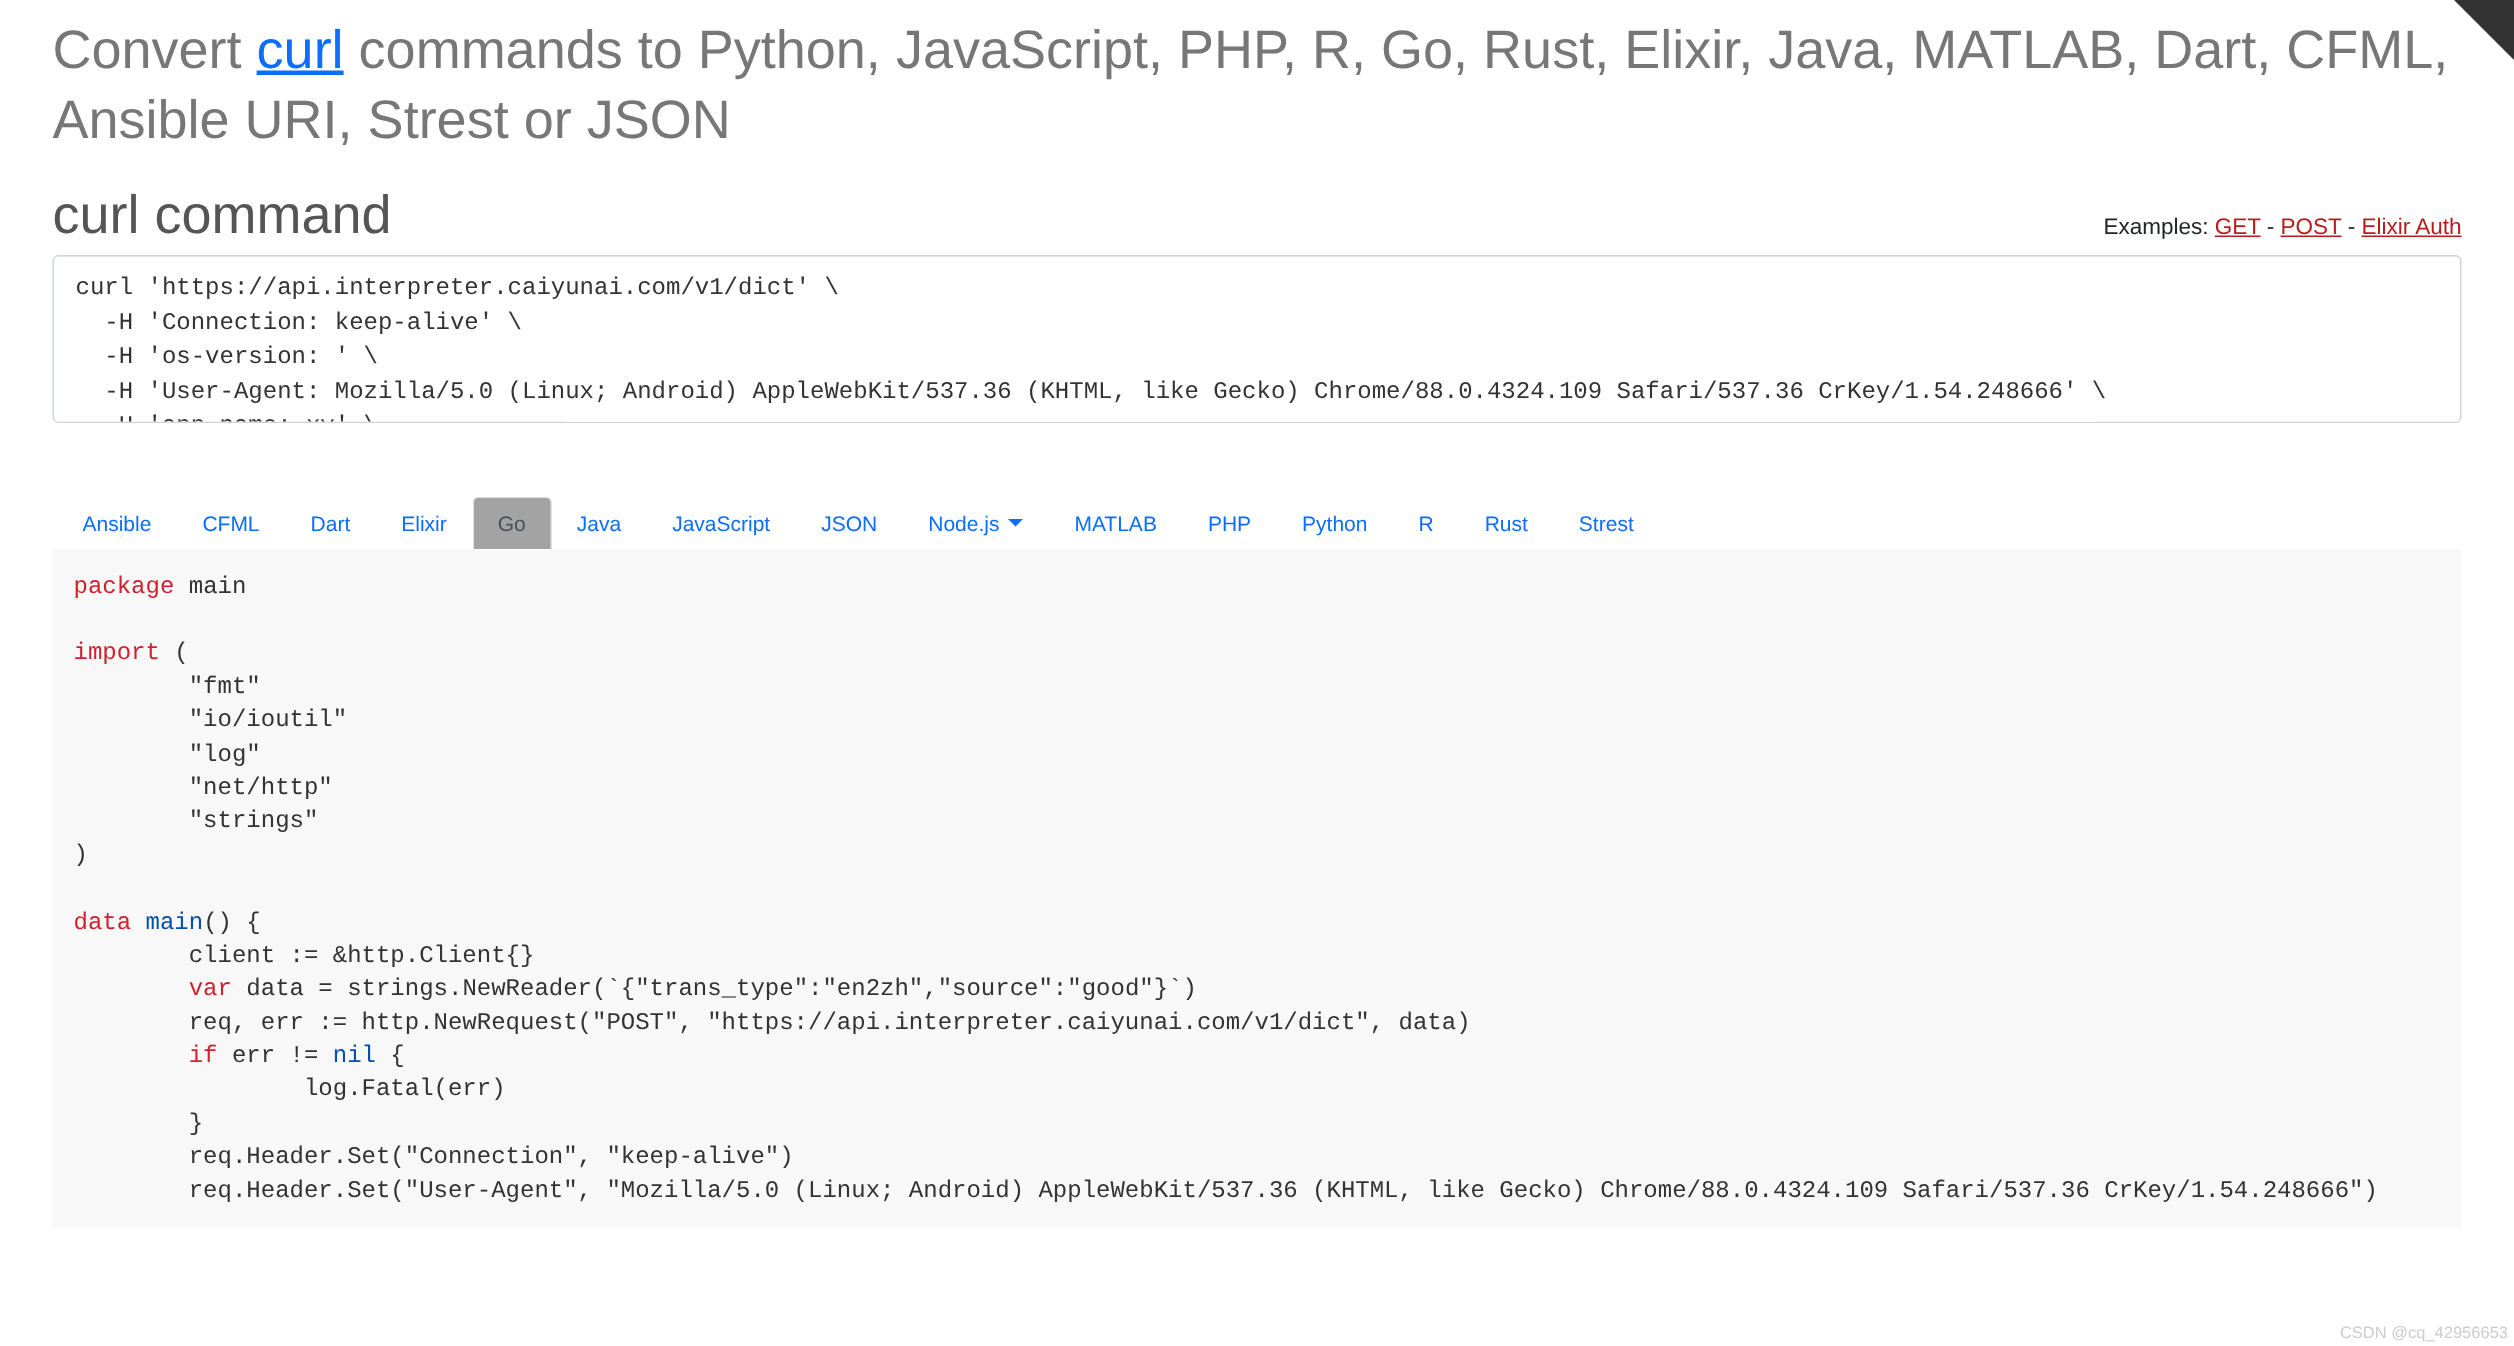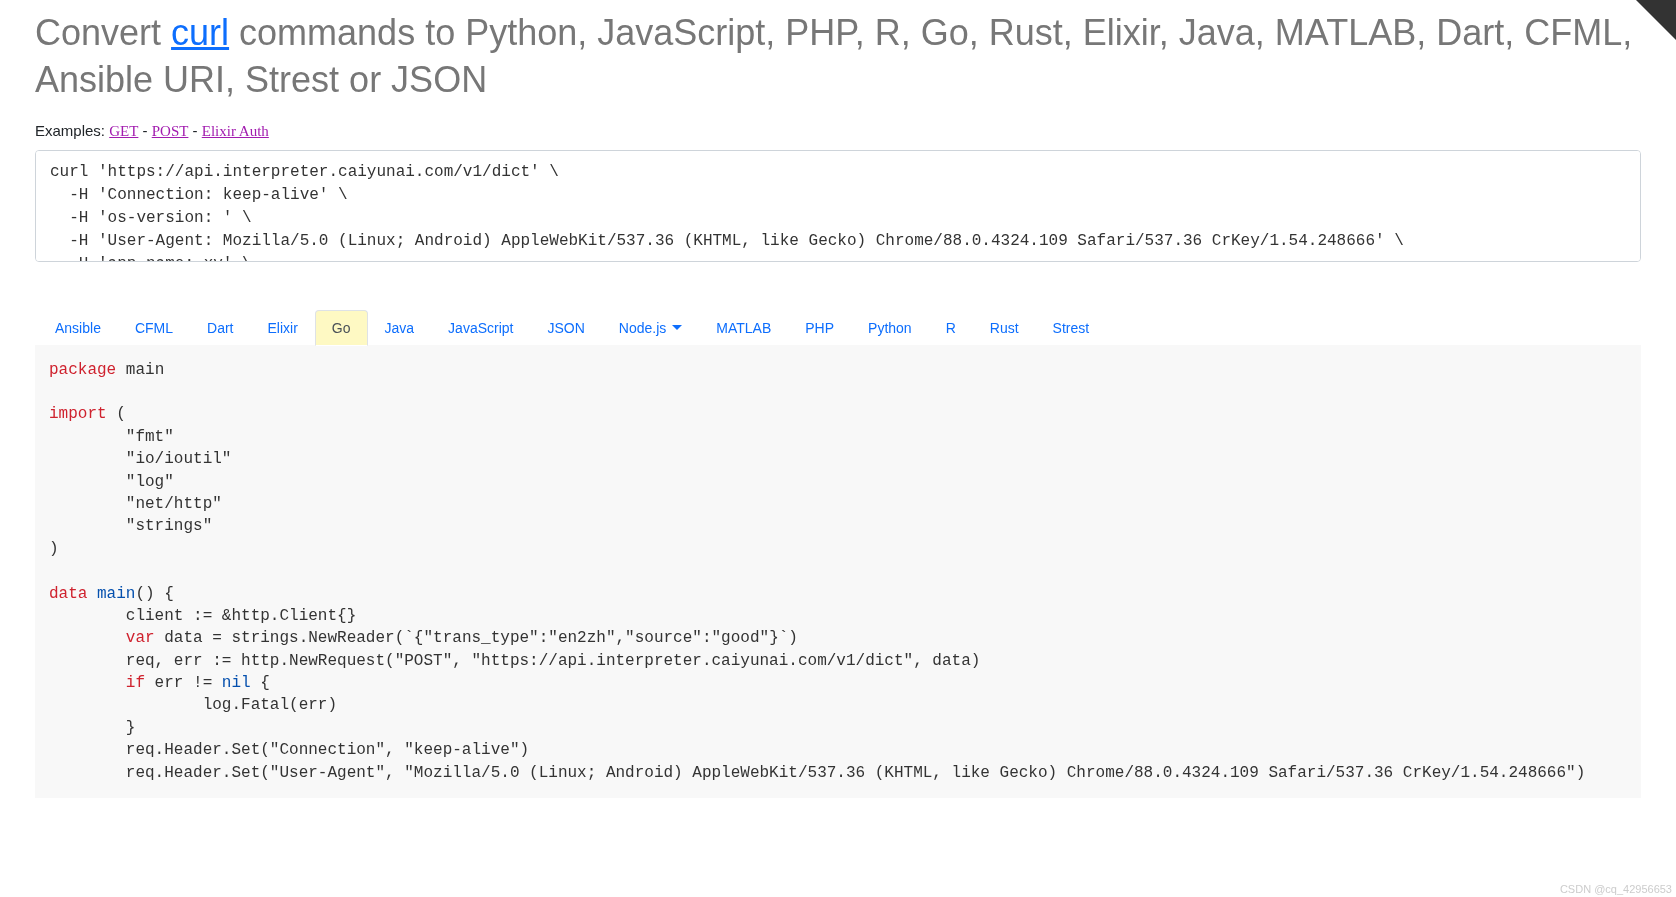--- a/index.html
+++ b/index.html
@@ -28,21 +28,21 @@
 .section-title {
   font-size: 36px;
   font-weight: 400;
   color: #555;
 }
 .examples {
   font-size: 15px;
   color: #212529;
   padding-bottom: 4px;
 }
-.examples a { color: #a21caf; text-decoration: underline; font-family: Liberation Serif, serif; }
+.examples a { color: #b91c1c; text-decoration: underline; }
 .curl-input {
   width: 100%;
   height: 112px;
   border: 1px solid #ced4da;
   border-radius: 4px;
   padding: 10px 14px;
   font-family: "Courier New", monospace;
   font-size: 16px;
   color: #333;
   resize: none;
@@ -63,21 +63,21 @@
   cursor: pointer;
   border: 1px solid transparent;
   border-radius: 4px 4px 0 0;
   display: flex;
   align-items: center;
   gap: 4px;
 }
 .tab.active {
   color: #495057;
   border-color: #dee2e6 #dee2e6 #fff;
-  background: #fef9c3;
+  background: #a3a3a3;
 }
 .caret {
   display: inline-block;
   width: 0; height: 0;
   border-left: 5px solid transparent;
   border-right: 5px solid transparent;
   border-top: 5px solid currentColor;
   margin-left: 2px;
 }
 .code-output {
@@ -113,20 +113,21 @@
 <body>
 
 <div class="corner"></div>
 
 <div class="container">
   <h1 class="main-title">
     <span>Convert </span><a href="#">curl</a><span> commands to Python, JavaScript, PHP, R, Go, Rust, Elixir, Java, MATLAB, Dart, CFML, Ansible URI, Strest or JSON</span>
   </h1>
 
   <div class="section-row">
+    <div class="section-title">curl command</div>
     <div class="examples">
       <span>Examples: </span><a href="#">GET</a> - <a href="#">POST</a> - <a href="#">Elixir Auth</a>
     </div>
   </div>
 
   <textarea class="curl-input" spellcheck="false" style="">curl 'https://api.interpreter.caiyunai.com/v1/dict' \
   -H 'Connection: keep-alive' \
   -H 'os-version: ' \
   -H 'User-Agent: Mozilla/5.0 (Linux; Android) AppleWebKit/537.36 (KHTML, like Gecko) Chrome/88.0.4324.109 Safari/537.36 CrKey/1.54.248666' \
   -H 'app-name: xy' \

